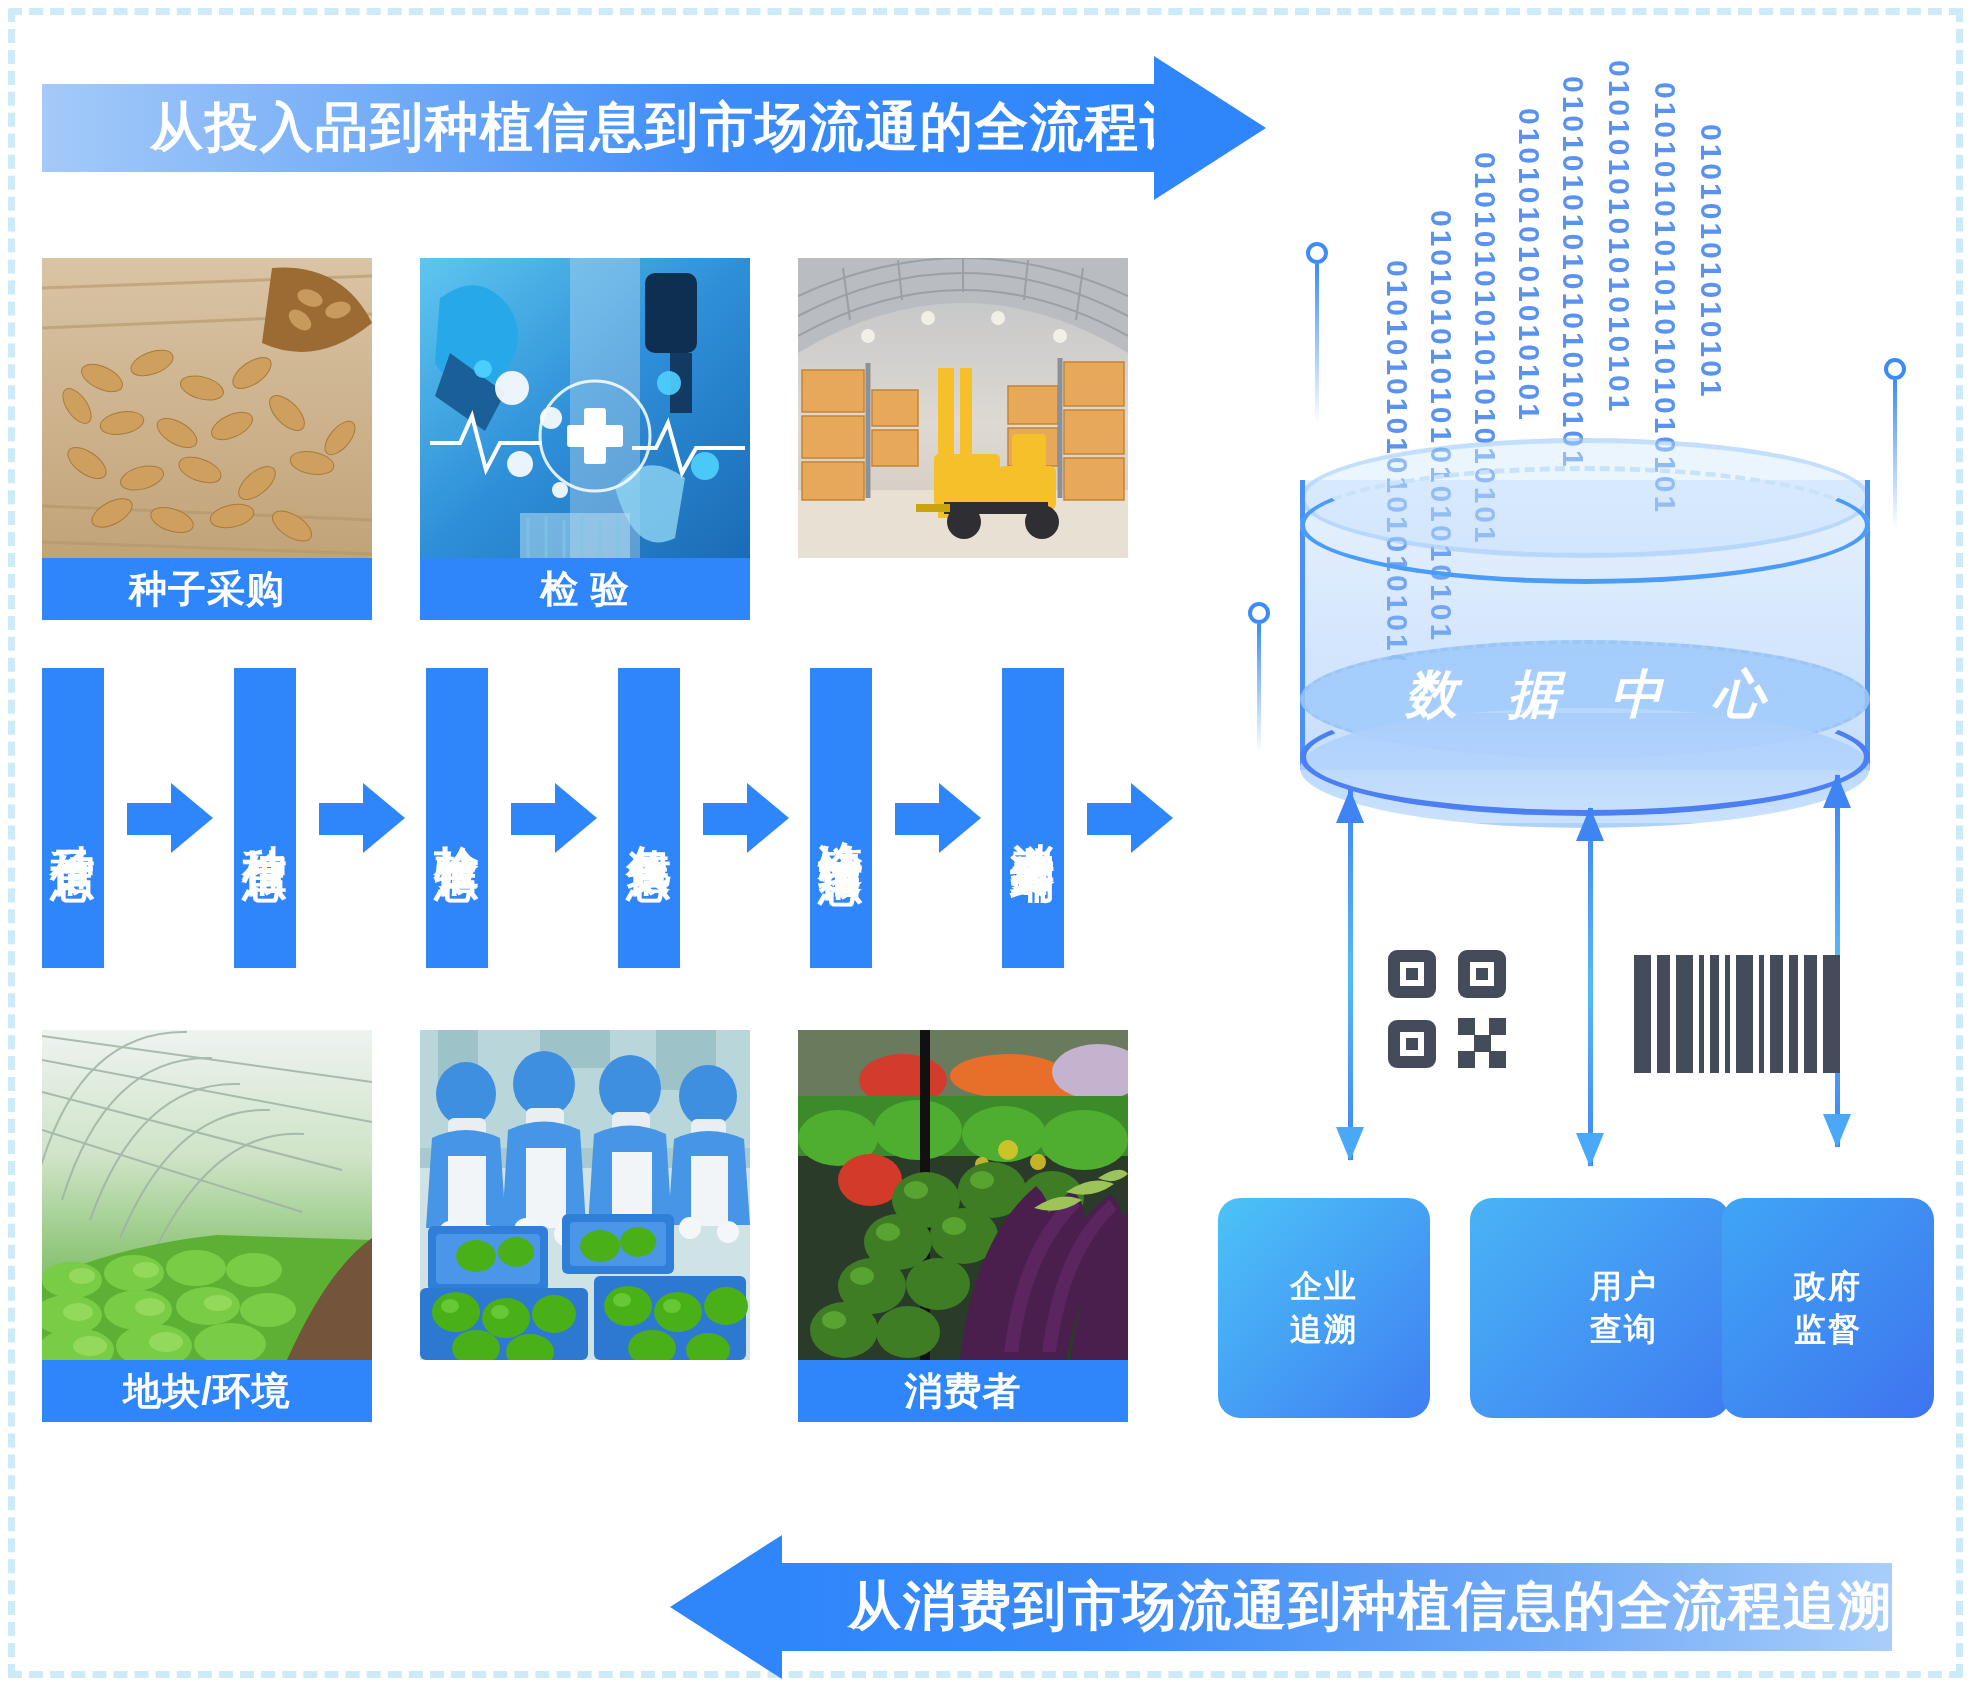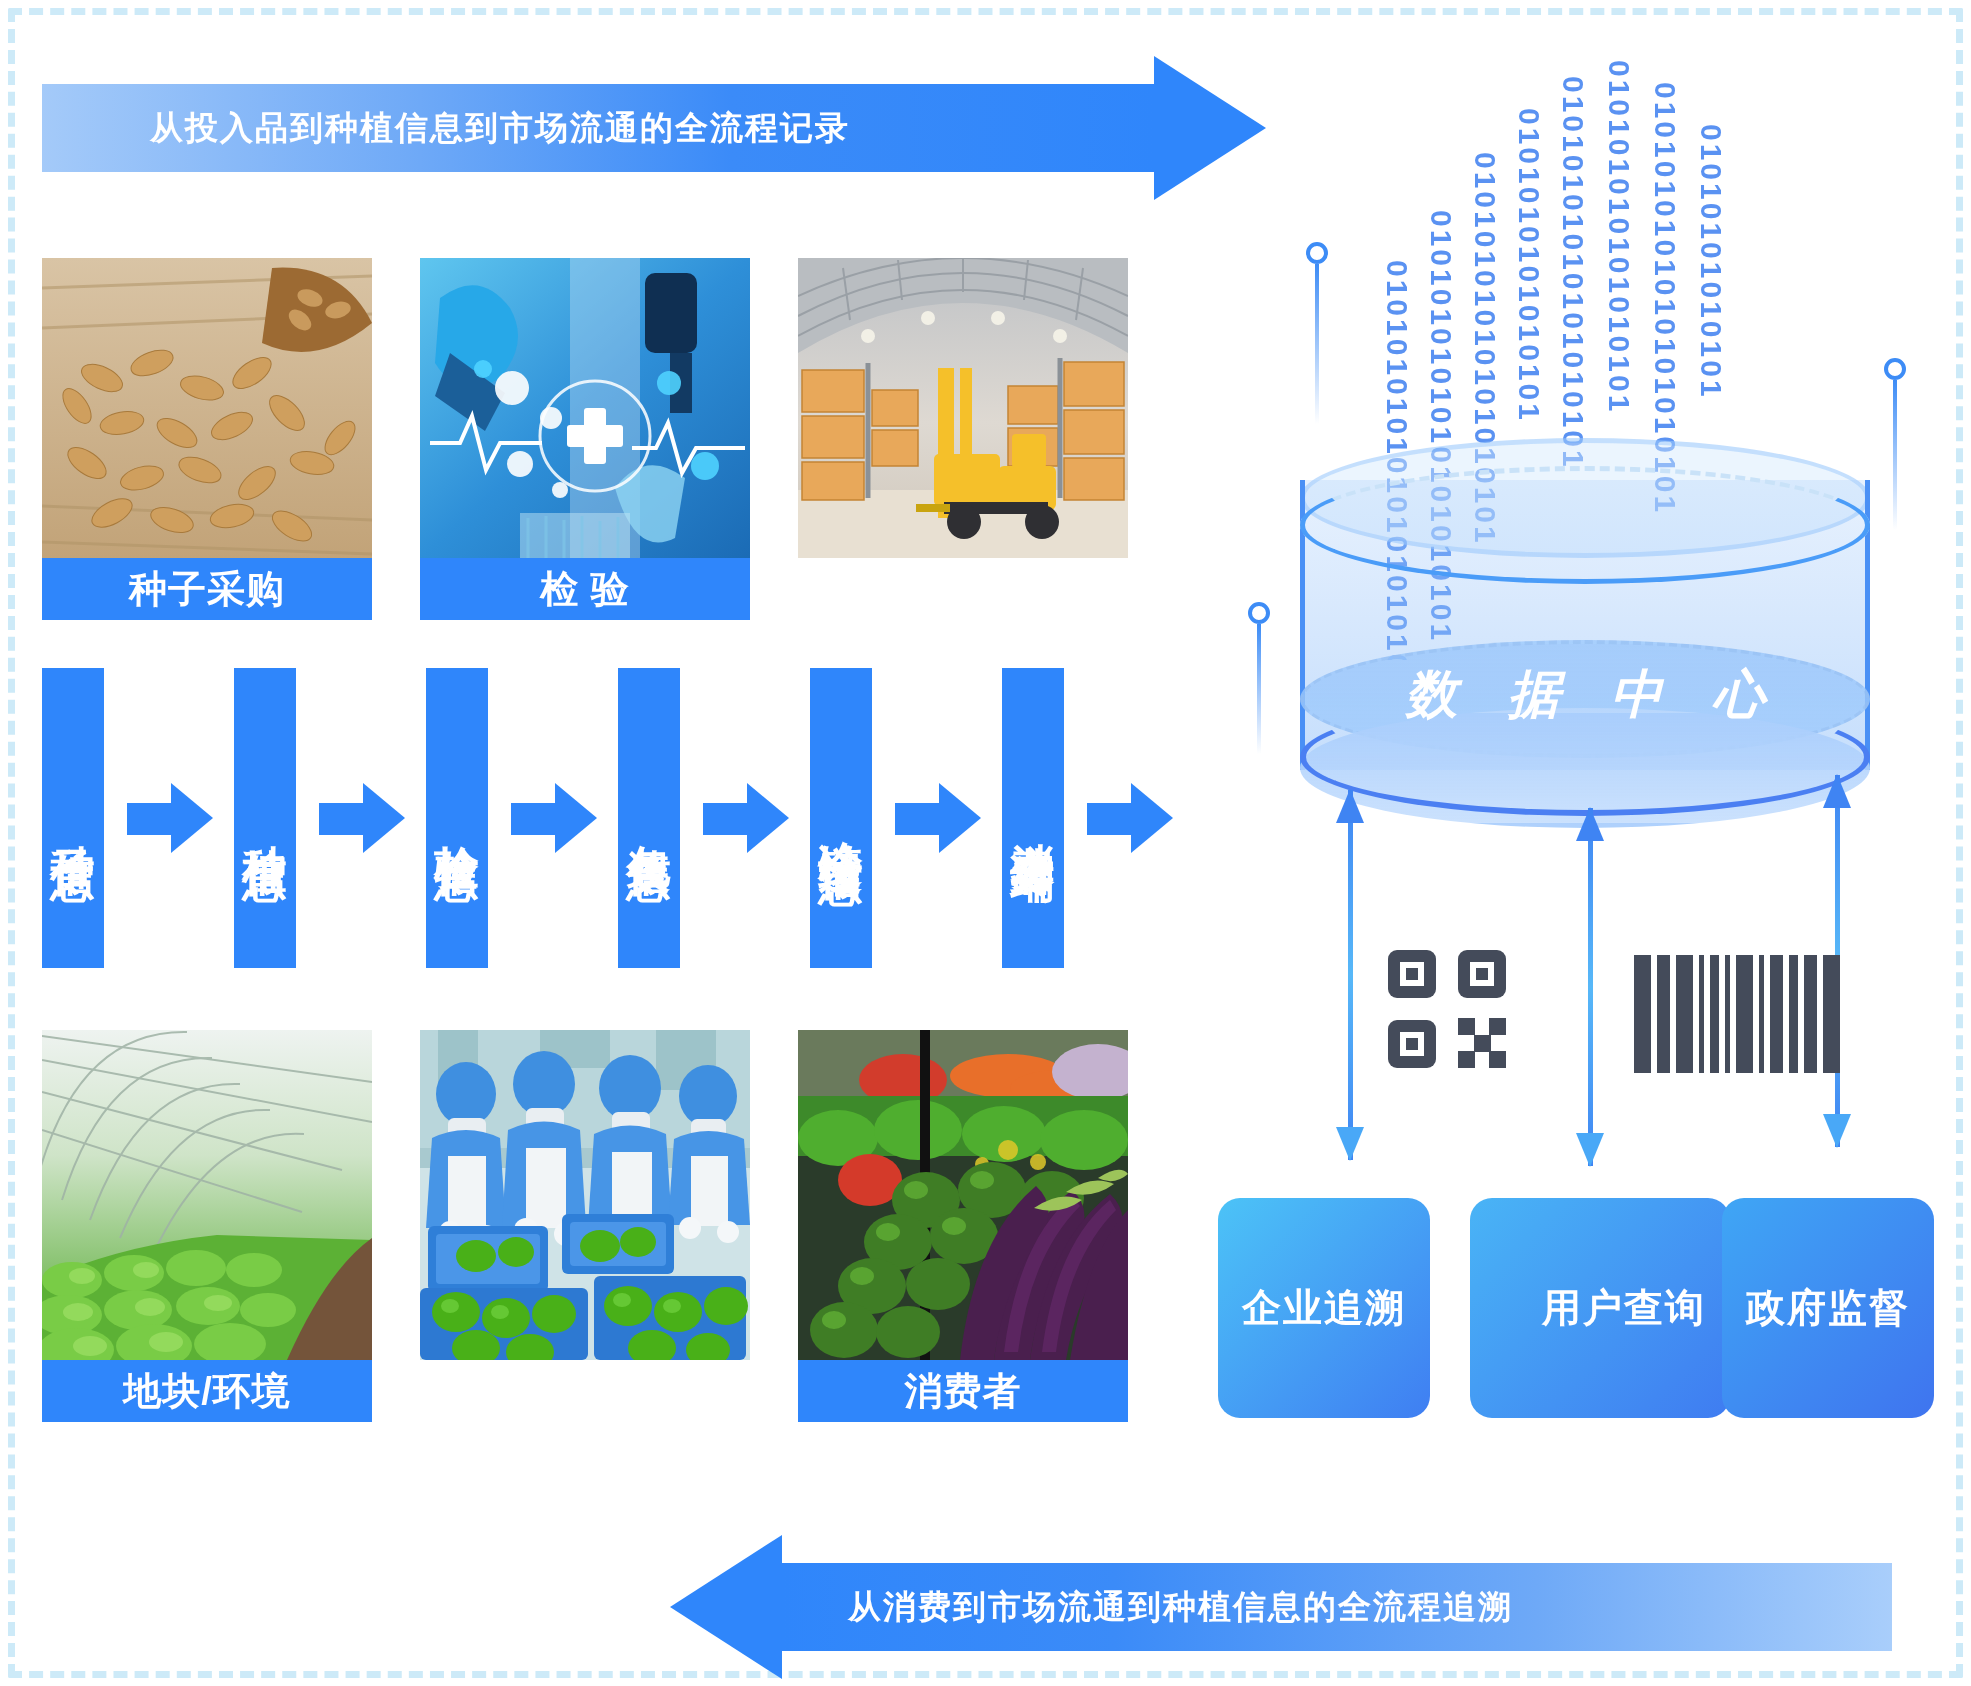--- a/index.html
+++ b/index.html
@@ -12,21 +12,21 @@
   
   .frame{
     position:absolute;left:8px;top:8px;right:8px;bottom:8px;
     border:7px dashed #cdeaf8;border-radius:2px;pointer-events:none;
   }
 
   
   .banner{position:absolute;display:flex;align-items:center;}
   .banner .bar{height:88px;display:flex;align-items:center;}
   .banner .title{
-    color:#ffffff;font-size:33px;font-weight:bold;letter-spacing:2px;white-space:nowrap;
+    color:#ffffff;font-size:53px;font-weight:bold;letter-spacing:2px;white-space:nowrap;
   }
   .arrow-head{width:0;height:0;}
 
   #banner-top{left:42px;top:56px;}
   #banner-top .bar{
     width:1112px;background:linear-gradient(90deg,#a4caf9 0%,#6ea9f7 34%,#3b8bf8 62%,#2f86fb 100%);
     padding-left:108px;box-sizing:border-box;
   }
   #banner-top .arrow-head{
     border-top:72px solid transparent;border-bottom:72px solid transparent;
@@ -145,22 +145,22 @@
 
   
   #qr{position:absolute;left:1388px;top:950px;width:118px;height:118px;}
   .qrc{position:absolute;background:#444b5a;}
   #barcode{position:absolute;left:1634px;top:955px;height:118px;display:flex;align-items:stretch;}
   #barcode i{display:block;background:#444b5a;margin-right:6px;}
 
   
   .out-box{
     position:absolute;width:212px;height:220px;border-radius:22px;
-    display:flex;flex-direction:row;align-items:center;justify-content:center;
-    color:#fff;font-size:39px;font-weight:bold;line-height:1.35;letter-spacing:2px;
+    display:flex;flex-direction:column;align-items:center;justify-content:center;
+    color:#fff;font-size:32px;font-weight:bold;line-height:1.35;letter-spacing:2px;
   }
   #out1{left:1218px;top:1198px;background:linear-gradient(135deg,#4cc3f7 0%,#3f7ef2 100%);}
   #out2{left:1470px;top:1198px;background:linear-gradient(135deg,#49b4f6 0%,#3f7cf1 100%);padding-left:48px;}
   #out3{left:1722px;top:1198px;background:linear-gradient(135deg,#3fa6f5 0%,#3f74ef 100%);}
 </style>
 </head>
 <body>
 
 <div id="stage">
 

